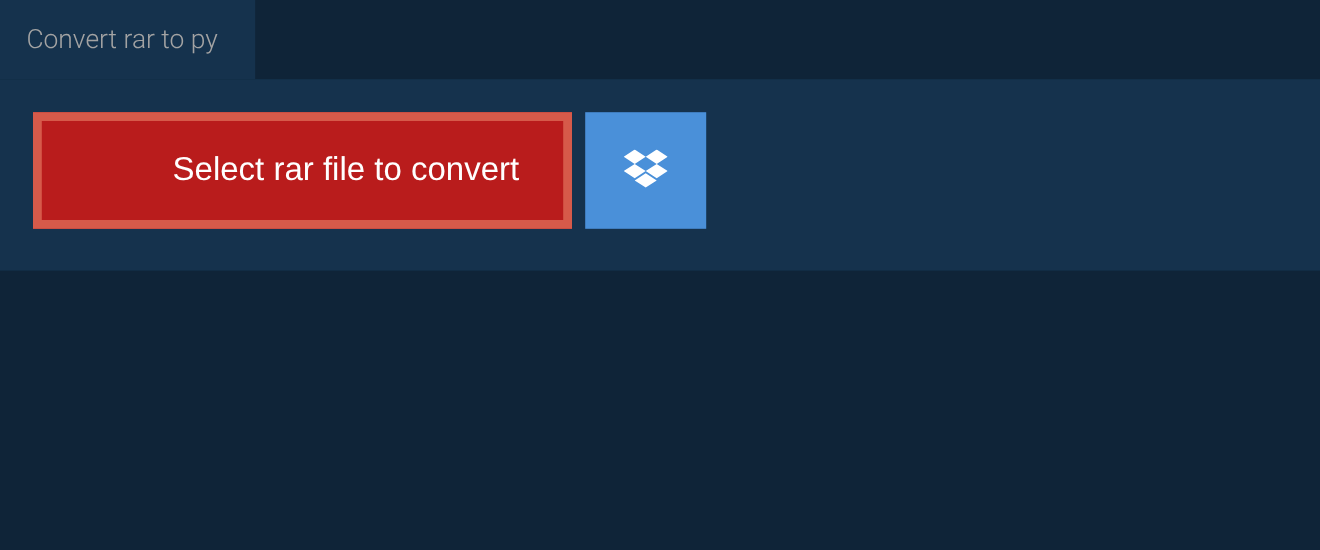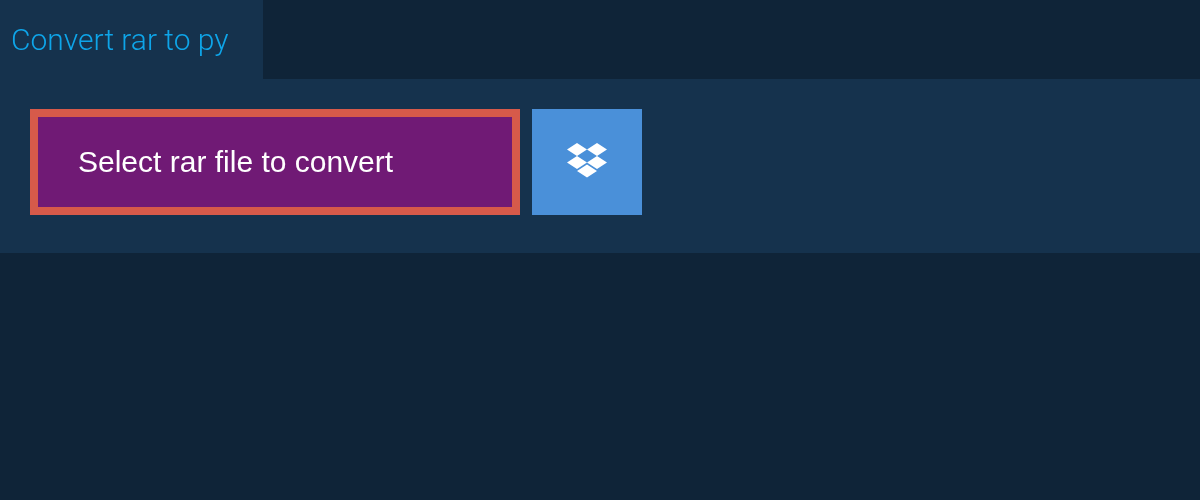--- a/index.html
+++ b/index.html
@@ -12,46 +12,46 @@
       height: 500px;
       background: #0f2438;
       font-family: -apple-system, BlinkMacSystemFont, "Segoe UI", Roboto, "Helvetica Neue", Arial, sans-serif;
       overflow: hidden;
     }
     .tab-bar {
       display: flex;
     }
     .tab {
       background: #15324d;
-      color: #0ea5e9;
-      font-size: 30px;
+      color: #a3a3a3;
+      font-size: 24px;
       font-weight: 300;
-      padding: 22px 34px 22px 11px;
+      padding: 22px 34px 22px 24px;
       display: inline-block;
     }
     .panel {
       background: #15324d;
       padding: 30px 30px 38px 30px;
     }
     .button-row {
       display: flex;
       gap: 12px;
       align-items: stretch;
     }
     .select-button {
-      background: #701a75;
+      background: #b91c1c;
       color: #ffffff;
       font-size: 30px;
       font-weight: 300;
       border: 8px solid #d65a4a;
       padding: 28px 40px;
       cursor: pointer;
       display: flex;
       align-items: center;
-      justify-content: flex-start;
+      justify-content: flex-end;
       min-width: 490px;
     }
     .dropbox-button {
       background: #4a90d9;
       border: none;
       padding: 0;
       cursor: pointer;
       display: flex;
       align-items: center;
       justify-content: center;

